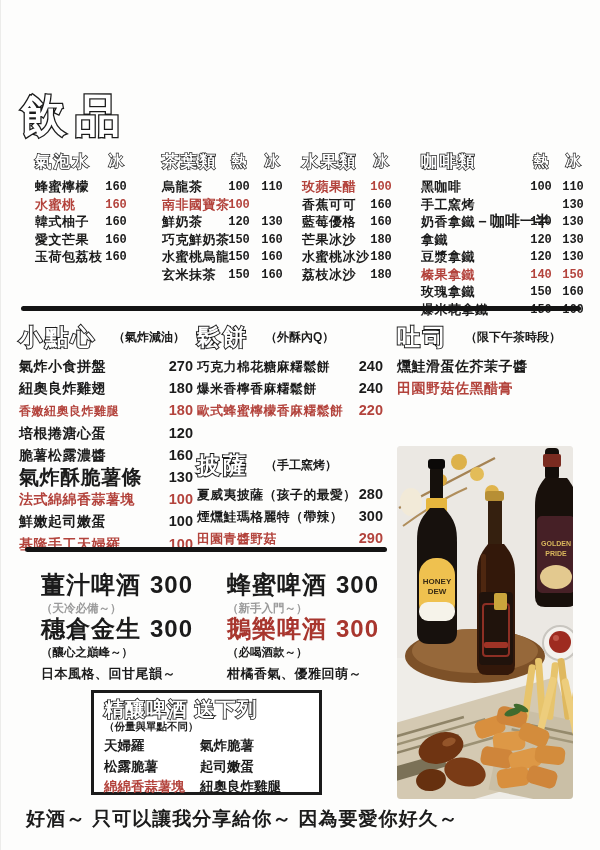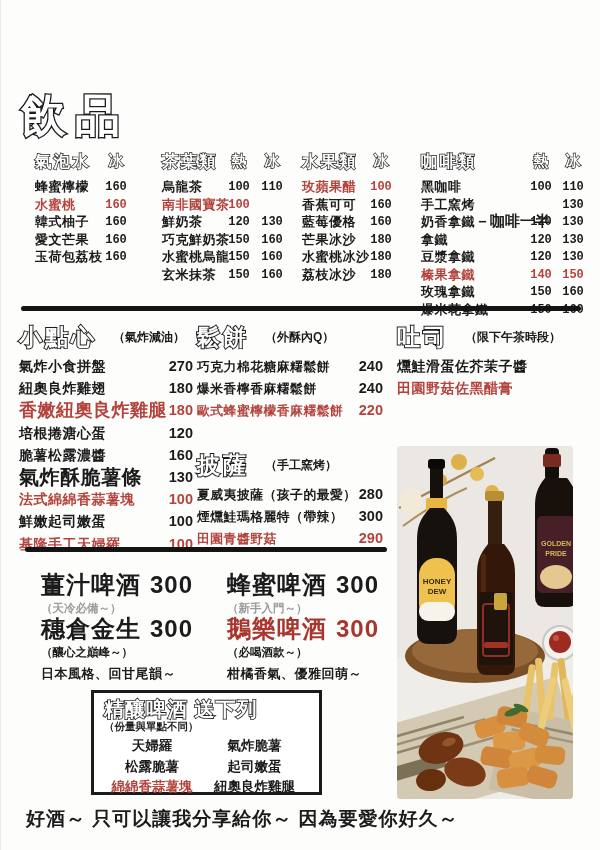--- a/index.html
+++ b/index.html
@@ -62,21 +62,21 @@
   .bdesc{display:block;font-size:13px;font-weight:900;margin-top:6px;letter-spacing:0.5px;}
   .hlbeer .bname,.hlbeer .bprice{color:var(--beer-red);}
   
   .promo{
     position:absolute;left:90px;top:690px;width:231px;height:105px;
     border:3px solid #1b1b1b;background:#fff;padding:3px 10px 0 10px;
   }
   .ptitle{font-size:20px;letter-spacing:1px;-webkit-text-stroke:1.6px #1b1b1b;}
   .pnote{display:block;font-weight:900;font-size:10.5px;margin-top:-3px;}
   .pgrid{display:grid;grid-template-columns:96px 1fr;margin-top:2px;}
-  .pitem{font-size:13.5px;font-weight:700;line-height:20.5px;white-space:nowrap;text-align:center;}
+  .pitem{font-size:13.5px;font-weight:700;line-height:20.5px;white-space:nowrap;}
   .pitem.hl{color:var(--hl);}
   
   .tagline{
     position:absolute;left:25px;top:806px;
     font-size:19px;font-weight:900;letter-spacing:1px;white-space:nowrap;
   }
   
   .photo{
     position:absolute;left:396px;top:446px;width:176px;height:353px;
     border-radius:4px;overflow:hidden;background:#ebe8e3;
@@ -129,21 +129,21 @@
       </div>
     </div>
 
   <div class="divider" style="left:20px;top:306px;width:560px;"></div>
 
   <div id="foods">
       <div class="fsec" style="left: 18px; top: 322px; width: 174px;">
         <div class="fhead"><span class="fname outline">小點心</span><span class="fnote">（氣炸減油）</span></div>
         <div class="frow"><span class="flabel" style="font-size: 14px;">氣炸小食拼盤</span><span class="fprice">270</span></div>
         <div class="frow"><span class="flabel" style="font-size: 14px;">紐奧良炸雞翅</span><span class="fprice">180</span></div>
-        <div class="frow hl"><span class="flabel" style="font-size: 18px;">香嫩紐奧良炸雞腿</span><span class="fprice">180</span></div>
+        <div class="frow hl"><span class="flabel" style="font-size: 12px;">香嫩紐奧良炸雞腿</span><span class="fprice">180</span></div>
         <div class="frow"><span class="flabel" style="font-size: 14px;">培根捲溏心蛋</span><span class="fprice">120</span></div>
         <div class="frow"><span class="flabel" style="font-size: 14px;">脆薯松露濃醬</span><span class="fprice">160</span></div>
         <div class="frow"><span class="flabel" style="font-size: 20px;">氣炸酥脆薯條</span><span class="fprice">130</span></div>
         <div class="frow hl"><span class="flabel" style="font-size: 14px;">法式綿綿香蒜薯塊</span><span class="fprice">100</span></div>
         <div class="frow"><span class="flabel" style="font-size: 14px;">鮮嫩起司嫩蛋</span><span class="fprice">100</span></div>
         <div class="frow hl"><span class="flabel" style="font-size: 14px;">基隆手工天婦羅</span><span class="fprice">100</span></div>
       </div>
       <div class="fsec" style="left: 196px; top: 322px; width: 186px;">
         <div class="fhead"><span class="fname outline">鬆餅</span><span class="fnote">（外酥內Q）</span></div>
         <div class="frow"><span class="flabel" style="font-size: 12.8px;">巧克力棉花糖麻糬鬆餅</span><span class="fprice">240</span></div>

